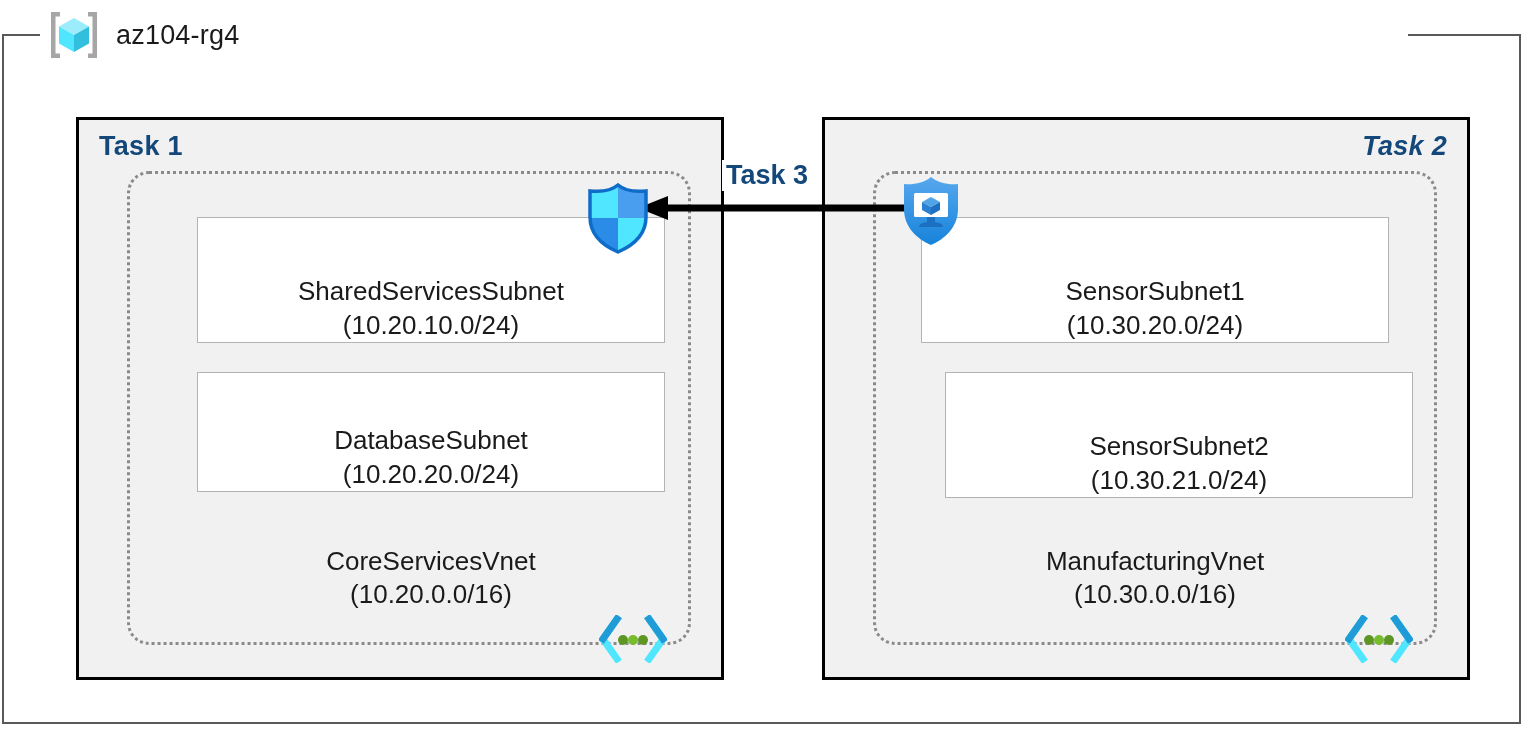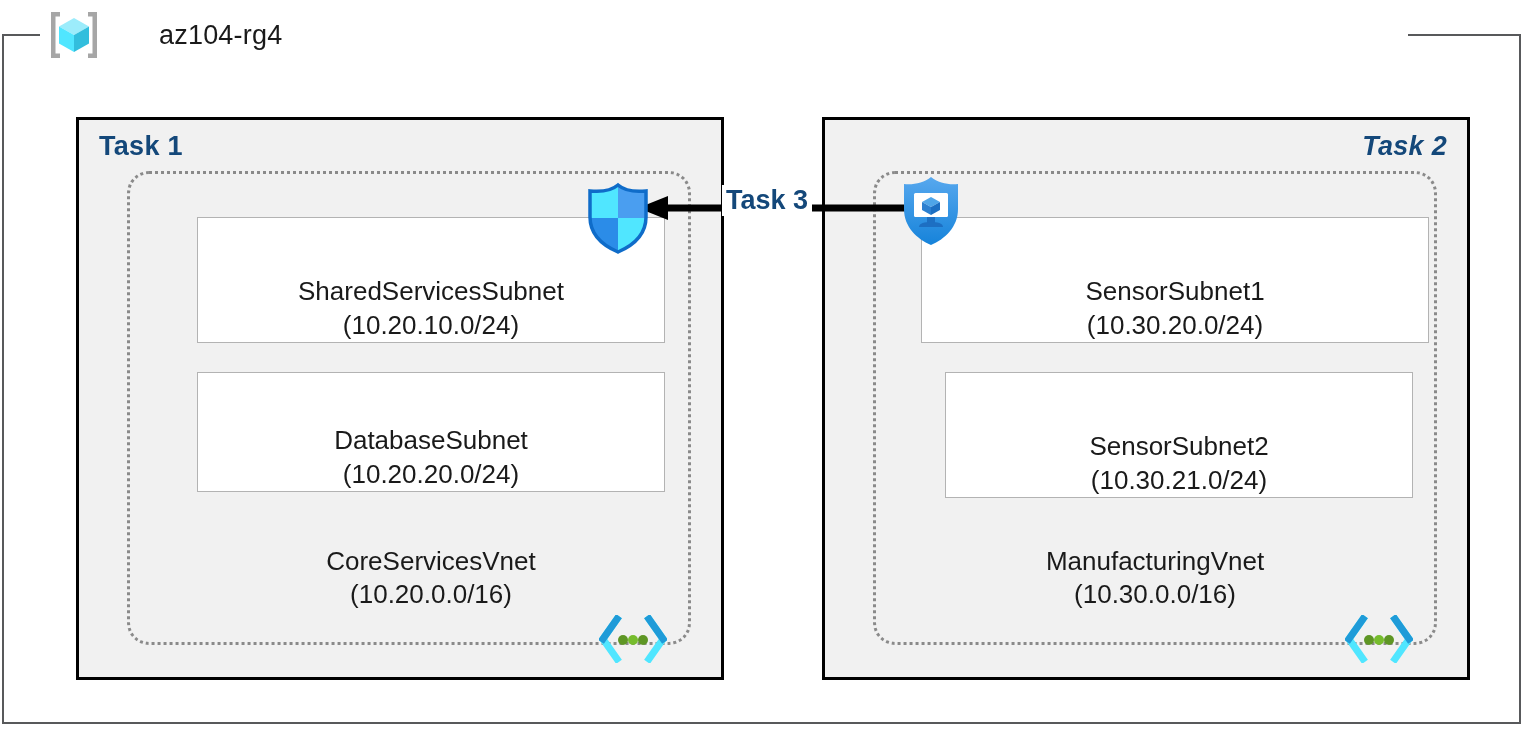--- a/index.html
+++ b/index.html
@@ -59,21 +59,20 @@
     gap: 14px;
     background: #ffffff;
     padding-right: 10px;
   }
   .rg-icon { width: 56px; height: 56px; display: block; }
   .rg-title {
     font-size: 27px;
     color: #1a1a1a;
     letter-spacing: 0.2px;
     white-space: nowrap;
-    margin-left: 43px;
   }
 
   
   .task-panel {
     position: absolute;
     background: #f1f1f1;
     border: 3px solid #000000;
     box-sizing: border-box;
   }
   #task-panel-1 { left: 76px;  top: 117px; width: 648px; height: 563px; }
@@ -111,21 +110,21 @@
     flex-direction: column;
     align-items: center;
     justify-content: flex-end;
     line-height: 1.28;
   }
   .subnet-name { font-size: 26px; color: #1a1a1a; }
   .subnet-cidr { font-size: 26px; color: #1a1a1a; }
 
   #subnet-shared   { left: 118px; top: 97px;  width: 468px; height: 126px; }
   #subnet-database { left: 118px; top: 252px; width: 468px; height: 120px; }
-  #subnet-sensor1  { left: 96px;  top: 97px;  width: 508px; height: 126px; }
+  #subnet-sensor1  { left: 96px;  top: 97px;  width: 468px; height: 126px; }
   #subnet-sensor2  { left: 96px;  top: 252px; width: 468px; height: 126px; margin-left: 24px; }
 
   
   .vnet-caption {
     position: absolute;
     text-align: center;
     line-height: 1.28;
     white-space: nowrap;
   }
   .vnet-caption .vnet-name { font-size: 26px; color: #1a1a1a; }
@@ -151,21 +150,21 @@
   #peering-arrow {
     position: absolute;
     left: 636px;
     top: 193px;
     width: 282px;
     height: 30px;
   }
   #task3-label {
     position: absolute;
     left: 722px;
-    top: 185px;
+    top: 160px;
     font-size: 27px;
     font-weight: bold;
     color: #14487a;
     white-space: nowrap;
     background: #ffffff;
     padding: 0 4px;
   }
 </style>
 </head>
 <body>

